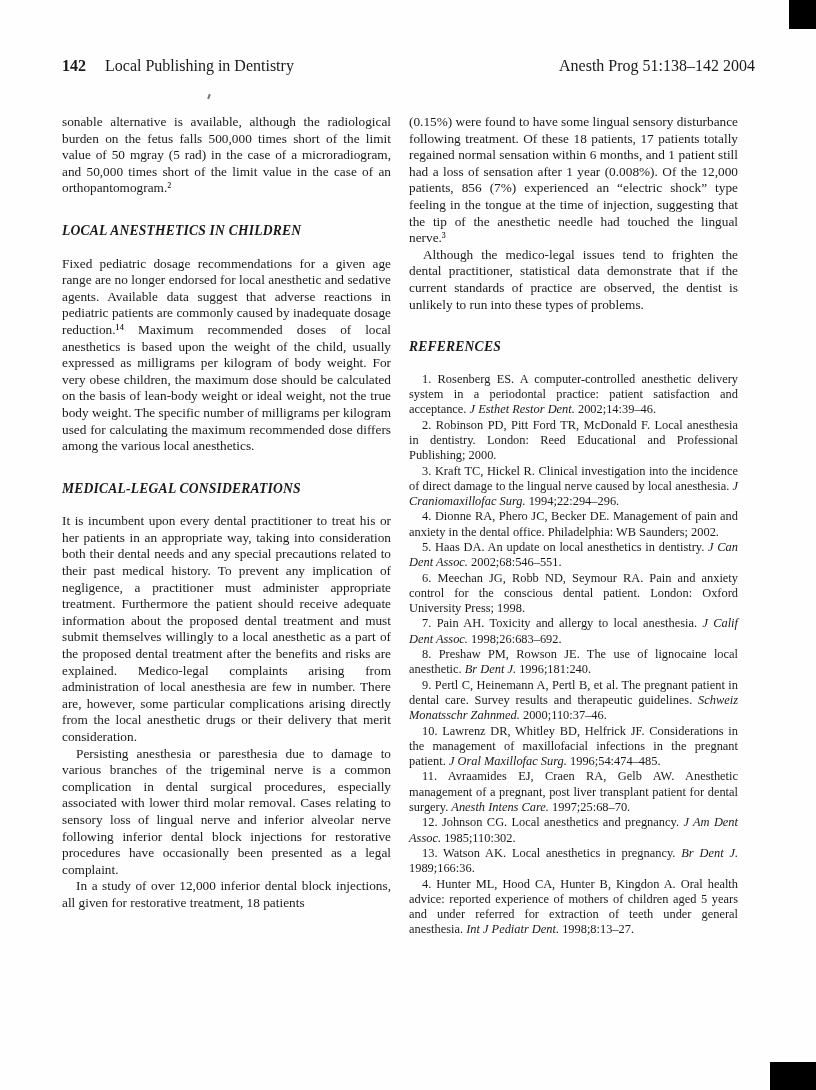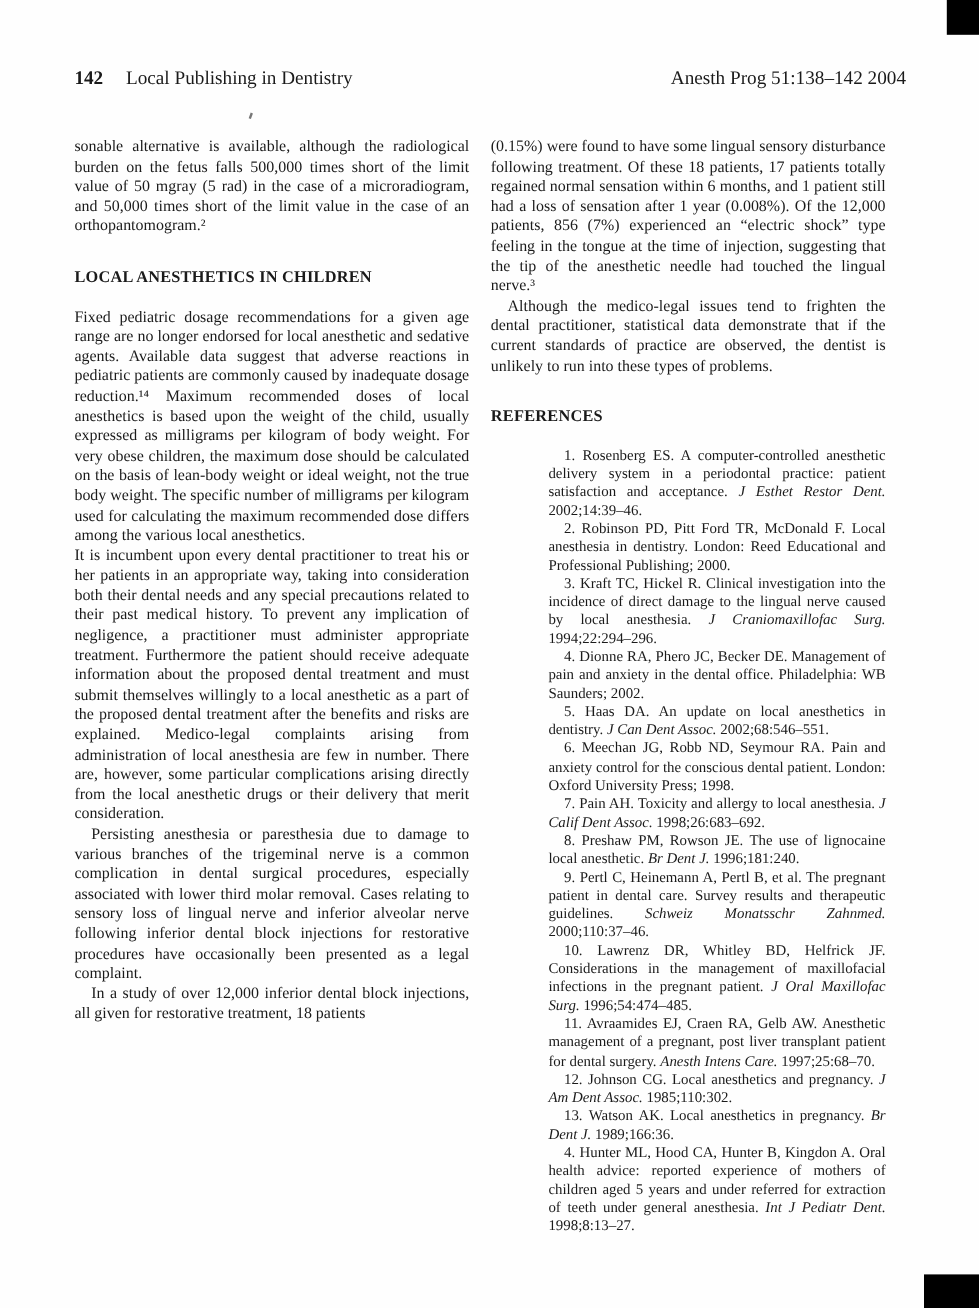--- a/index.html
+++ b/index.html
@@ -38,22 +38,23 @@
     text-align: justify;
   }
   .col p { margin: 0; }
   p.indent { text-indent: 14px; }
   h2.section-heading {
     font-size: 13.6px;
     font-weight: bold;
     letter-spacing: 0.2px;
     margin: 26px 0 16px 0;
     text-align: left;
+    font-style: italic;
   }
-  .refs { margin-top: 6px; margin-left: 48px; }
+  .refs { margin-top: 6px; }
   p.ref {
     font-size: 12.4px;
     line-height: 15.3px;
     text-indent: 13px;
     margin: 0;
     text-align: justify;
   }
   .it { font-style: italic; }
   .artifact {
     position: absolute;
@@ -91,20 +92,21 @@
   </div>
 
   <div class="columns">
 
     <div class="col">
       <p>sonable alternative is available, although the radiological burden on the fetus falls 500,000 times short of the limit value of 50 mgray (5 rad) in the case of a microradiogram, and 50,000 times short of the limit value in the case of an orthopantomogram.²</p>
 
       <h2 class="section-heading">LOCAL ANESTHETICS IN CHILDREN</h2>
       <p>Fixed pediatric dosage recommendations for a given age range are no longer endorsed for local anesthetic and sedative agents. Available data suggest that adverse reactions in pediatric patients are commonly caused by inadequate dosage reduction.¹⁴ Maximum recommended doses of local anesthetics is based upon the weight of the child, usually expressed as milligrams per kilogram of body weight. For very obese children, the maximum dose should be calculated on the basis of lean-body weight or ideal weight, not the true body weight. The specific number of milligrams per kilogram used for calculating the maximum recommended dose differs among the various local anesthetics.</p>
 
+      <h2 class="section-heading">MEDICAL-LEGAL CONSIDERATIONS</h2>
       <p>It is incumbent upon every dental practitioner to treat his or her patients in an appropriate way, taking into consideration both their dental needs and any special precautions related to their past medical history. To prevent any implication of negligence, a practitioner must administer appropriate treatment. Furthermore the patient should receive adequate information about the proposed dental treatment and must submit themselves willingly to a local anesthetic as a part of the proposed dental treatment after the benefits and risks are explained. Medico-legal complaints arising from administration of local anesthesia are few in number. There are, however, some particular complications arising directly from the local anesthetic drugs or their delivery that merit consideration.</p>
       <p class="indent">Persisting anesthesia or paresthesia due to damage to various branches of the trigeminal nerve is a common complication in dental surgical procedures, especially associated with lower third molar removal. Cases relating to sensory loss of lingual nerve and inferior alveolar nerve following inferior dental block injections for restorative procedures have occasionally been presented as a legal complaint.</p>
       <p class="indent">In a study of over 12,000 inferior dental block injections, all given for restorative treatment, 18 patients</p>
     </div>
 
     <div class="col">
       <p>(0.15%) were found to have some lingual sensory disturbance following treatment. Of these 18 patients, 17 patients totally regained normal sensation within 6 months, and 1 patient still had a loss of sensation after 1 year (0.008%). Of the 12,000 patients, 856 (7%) experienced an “electric shock” type feeling in the tongue at the time of injection, suggesting that the tip of the anesthetic needle had touched the lingual nerve.³</p>
       <p class="indent">Although the medico-legal issues tend to frighten the dental practitioner, statistical data demonstrate that if the current standards of practice are observed, the dentist is unlikely to run into these types of problems.</p>
 
       <h2 class="section-heading">REFERENCES</h2>

